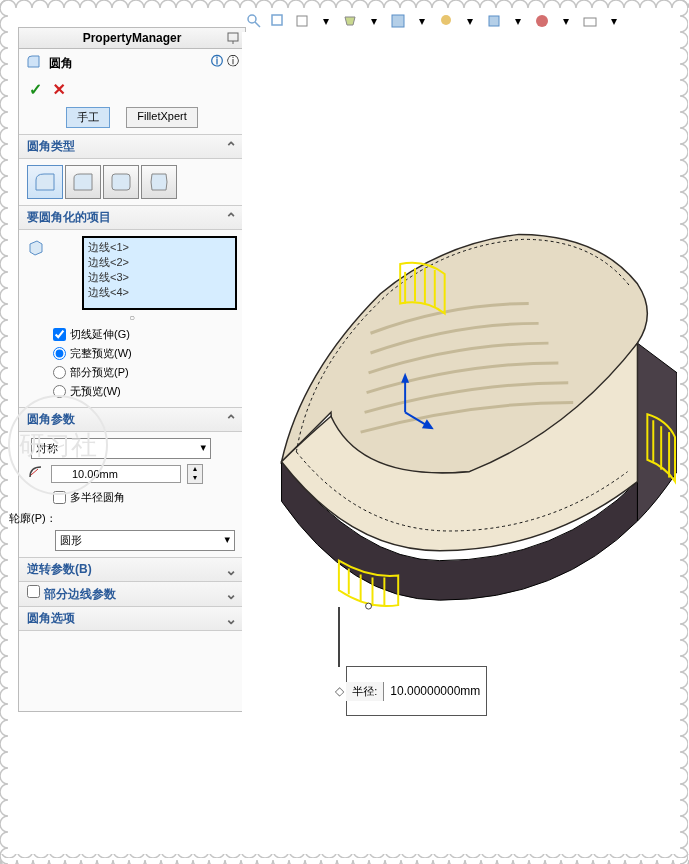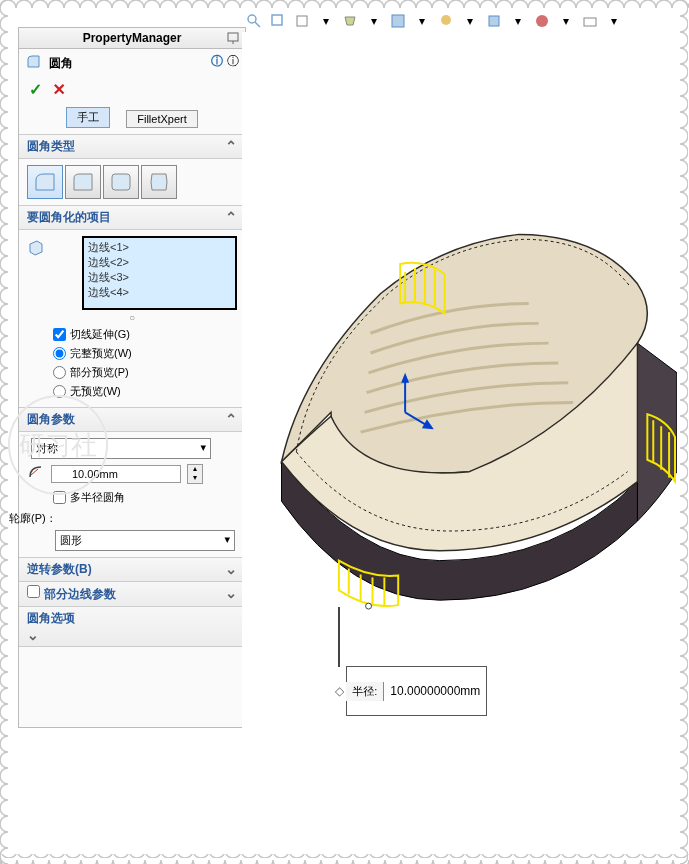--- a/index.html
+++ b/index.html
@@ -77,41 +77,41 @@
   display: flex;
   gap: 10px;
   padding: 2px 10px 6px;
   align-items: center;
 }
 .mode-tabs {
   display: flex;
   justify-content: center;
   gap: 16px;
   padding: 2px 0 6px;
-  align-items: flex-end;
 }
 .mode-tab {
   border: 1px solid #999;
   padding: 2px 10px;
   font-size: 11px;
   background: #f2f2f2;
 }
 .mode-tab.active {
   background: #d4e6f7;
   border-color: #6a9fd4;
 }
 .section-hdr {
   background: linear-gradient(#f7f7f7, #ececec);
   border-top: 1px solid #ccc;
   border-bottom: 1px solid #ccc;
   padding: 3px 8px;
   font-weight: bold;
   color: #2a5a99;
   display: flex;
   justify-content: space-between;
+  align-items: center;
 }
 .section-hdr .chev { color: #666; font-size: 14px; }
 .section-body { padding: 6px 8px; background: #fafafa; }
 .type-buttons { display: flex; gap: 2px; }
 .type-btn {
   width: 36px;
   height: 34px;
   border: 1px solid #888;
   background: linear-gradient(#fafafa, #e0e0e0);
   display: flex;
@@ -419,21 +419,21 @@
   <div class="section-hdr">
     <span>逆转参数(B)</span>
     <span class="chev">⌄</span>
   </div>
 
   <div class="section-hdr" style="border-top:none;">
     <span><input type="checkbox" style="margin-right: 4px;"><span>部分边线参数</span></span>
     <span class="chev">⌄</span>
   </div>
 
-  <div class="section-hdr" style="border-top:none;border-bottom:1px solid #ccc;flex-direction:column;">
+  <div class="section-hdr" style="border-top:none;border-bottom:1px solid #ccc;">
     <span>圆角选项</span>
     <span class="chev">⌄</span>
   </div>
   <div style="height:80px;background:#fafafa;"></div>
 </div>
 
 <div class="viewport">
   <svg width="100%" height="100%" viewBox="0 0 440 820">
 
     <path d="M40 430 Q120 530 200 530 Q320 530 400 450 L400 490 Q320 570 200 570 Q110 570 40 470 Z" fill="#3a3038" stroke="#000" stroke-width="1"></path>

